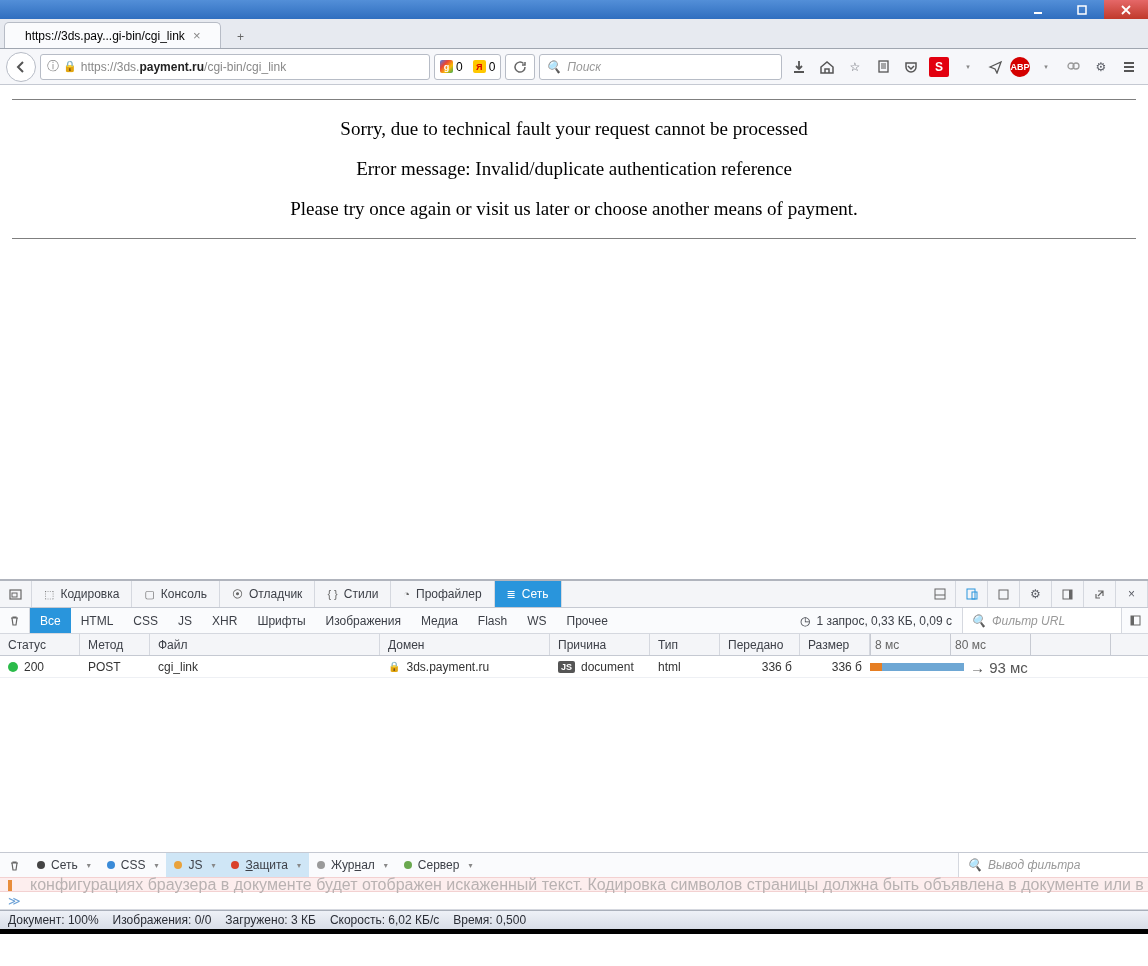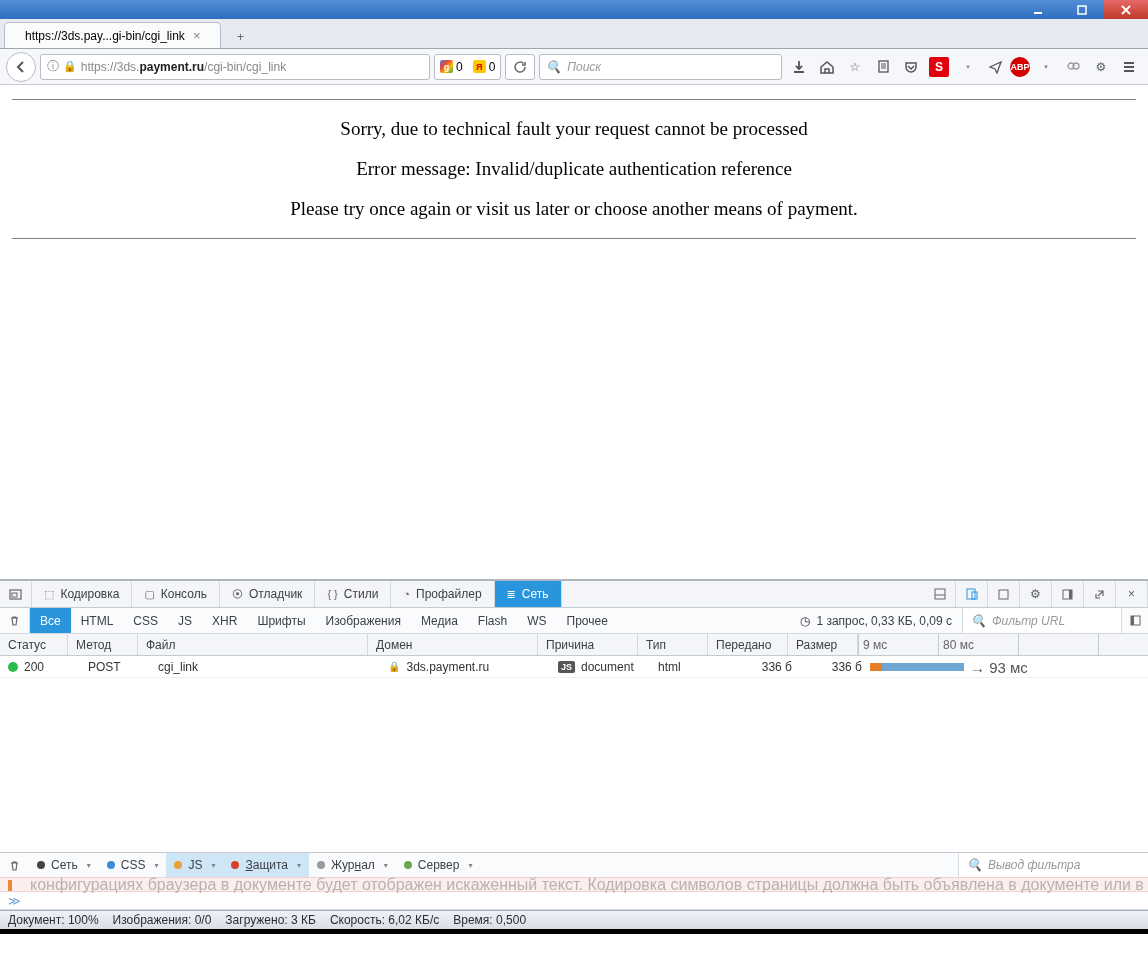--- a/index.html
+++ b/index.html
@@ -56,21 +56,21 @@
 .dt-filters { height:26px; background:#fafbfd; border-bottom:1px solid #d5d8df; display:flex; align-items:center;}
 .f-btn { padding:8px 10px; height:100%; display:flex; align-items:center; color:#3d4048; cursor:pointer;}
 .f-btn.icon { width:30px; padding:0; justify-content:center; border-right:1px solid #d5d8df;}
 .f-btn.active { background:#2995dc; color:#fff;}
 .f-summary { margin-left:auto; padding:0 10px; display:flex; align-items:center; gap:6px; color:#3d4048;}
 .f-filter-input { width:160px; height:100%; border:none; border-left:1px solid #d5d8df; border-right:1px solid #d5d8df; padding:0 8px; display:flex; align-items:center; gap:6px; color:#999; font-style:italic; background:#fff;}
 .f-toggle { width:26px; display:flex; align-items:center; justify-content:center; border-right:none;}
 
 .dt-table-head { height:22px; background:#f4f5f8; border-bottom:1px solid #c5c9d2; display:flex; align-items:center;}
 .th { padding:0 8px; color:#3d4048; border-right:1px solid #d5d8df; height:100%; display:flex; align-items:center;}
-.th.status{width:68px;} .th.method{width:70px;} .th.file{width:230px;} .th.domain{width:170px;} .th.cause{width:100px;} .th.type{width:70px;} .th.trans{width:80px;} .th.size{width:70px;}
+.th.status{width:80px;} .th.method{width:70px;} .th.file{width:230px;} .th.domain{width:170px;} .th.cause{width:100px;} .th.type{width:70px;} .th.trans{width:80px;} .th.size{width:70px;}
 .th.timeline{flex:1; position:relative; border-right:none; padding:0;}
 .tick { position:absolute; top:0; bottom:0; border-left:1px solid #c7cad2; padding:0 4px; display:flex; align-items:center; color:#666; font-size:11px;}
 
 .dt-table-body { height:196px; background:#fff; overflow:auto;}
 .tr { height:22px; display:flex; align-items:center; border-bottom:1px solid #eef0f4;}
 .td { padding:0 8px; color:#333; height:100%; display:flex; align-items:center; gap:6px;}
 .td.status{width:80px;} .td.method{width:70px;} .td.file{width:230px;} .td.domain{width:170px;} .td.cause{width:100px;} .td.type{width:70px;} .td.trans{width:80px; justify-content:flex-end;} .td.size{width:70px; justify-content:flex-end;}
 .td.timeline{flex:1; position:relative;}
 .dot{width:10px;height:10px;border-radius:50%;background:#2bbb4a;}
 .lock-sm{color:#2a9d36;font-size:10px;}
@@ -338,21 +338,21 @@
     <div class="th status">Статус</div>
     <div class="th method">Метод</div>
     <div class="th file">Файл</div>
     <div class="th domain">Домен</div>
     <div class="th cause">Причина</div>
     <div class="th type">Тип</div>
     <div class="th trans">Передано</div>
     <div class="th size">Размер</div>
     <div class="th timeline">
       <div class="tick" style="left:0;">
-          <span>9 мс</span>
+          <span>8 мс</span>
         </div>
       <div class="tick" style="left:80px;">
           <span>80 мс</span>
         </div>
       <div class="tick" style="left:160px;"></div>
       <div class="tick" style="left:240px;"></div>
     </div>
   </div>
 
   <div class="dt-table-body">

